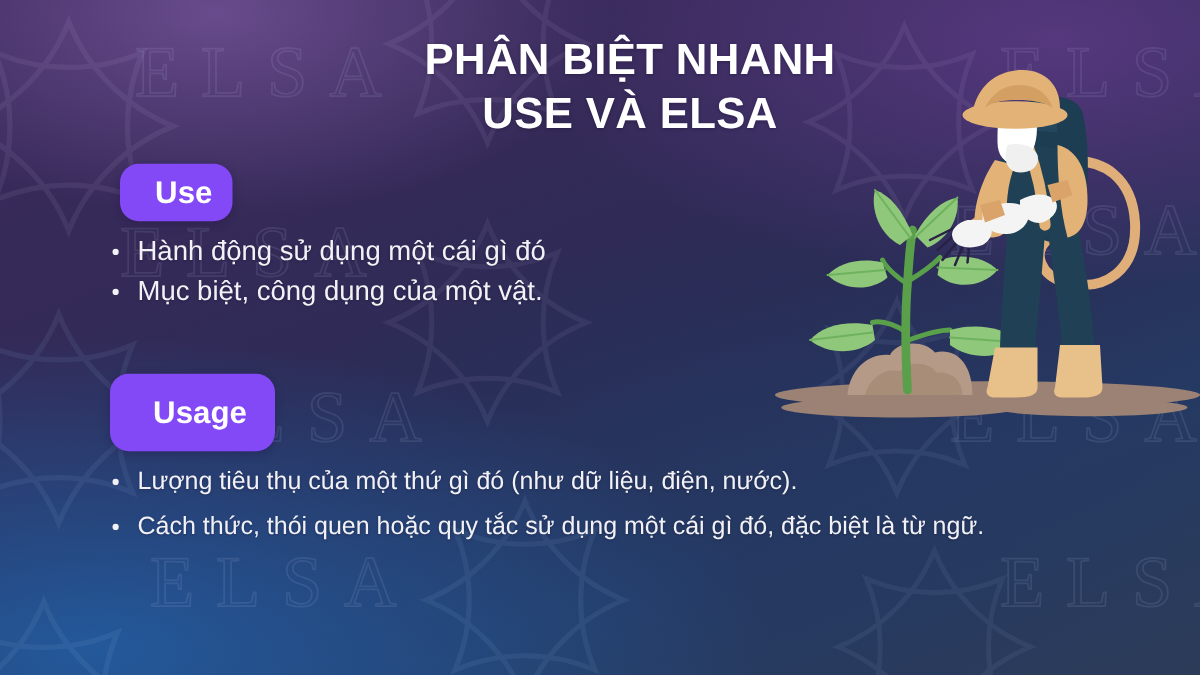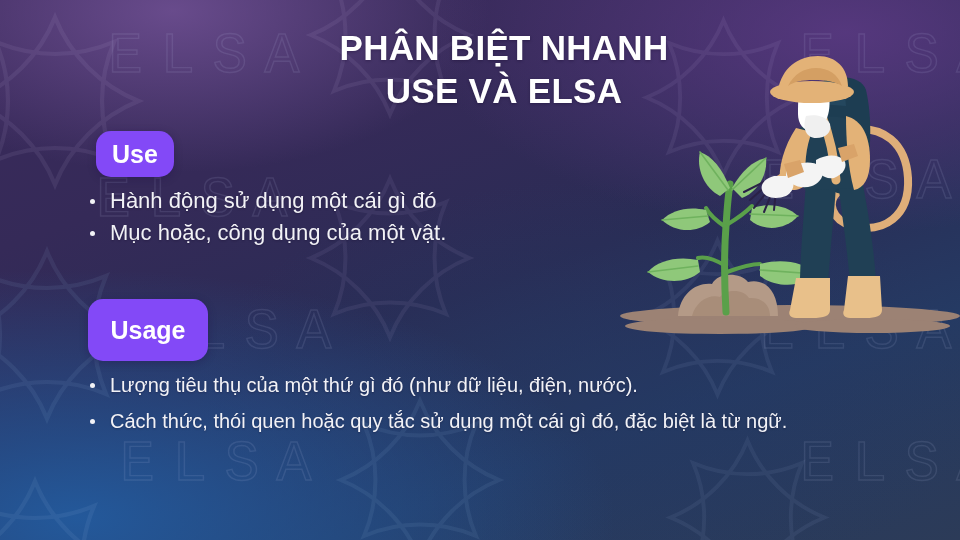--- a/index.html
+++ b/index.html
@@ -16,21 +16,21 @@
       radial-gradient(ellipse 85% 70% at 8% 96%,  rgba(35,92,160,.92) 0%, rgba(35,92,160,0) 66%),
       radial-gradient(ellipse 60% 55% at 62% 72%, rgba(36,56,98,.55) 0%, rgba(36,56,98,0) 70%),
       linear-gradient(160deg,#3b2a5c 0%,#352a58 28%,#2a2c55 52%,#253a63 74%,#2c3b58 100%);
   }
   
   .wm{position:absolute;pointer-events:none;}
   .wm-star{opacity:.085;}
   .wm-star svg{display:block;}
   .wm-word{
     position:absolute;pointer-events:none;
-    font-family:Liberation Mono, monospace;
+    font-family:Liberation Serif, serif;
     font-weight:400;color:transparent;
     -webkit-text-stroke:1.4px rgba(190,200,235,.16);
     letter-spacing:.30em;
     white-space:nowrap;
     opacity:.75;
   }
   
   #title{
     position:absolute;left:0;top:26px;width:960px;
     text-align:center;z-index:6;
@@ -42,20 +42,21 @@
     text-shadow:0 1px 3px rgba(20,10,40,.35);
     padding-left:48px;
   }
   
   .badge{
     position:absolute;z-index:6;
     background:#8349f7;color:#ffffff;
     font-weight:bold;border-radius:15px;
     display:flex;align-items:center;justify-content:center;
     box-shadow:0 2px 8px rgba(30,12,70,.30);
+    padding-left:12px;
   }
   #badge-use{left:96px;top:131px;width:78px;height:46px;font-size:25px;}
   #badge-usage{left:88px;top:299px;width:120px;height:62px;font-size:25px;text-align:center;}
   
   .bullets{position:absolute;z-index:6;color:#f2f2f6;}
   .bullets li{
     position:relative;list-style:none;
     font-size:22px;line-height:30px;
     margin:0 0 2px 0;padding-left:26px;
     text-shadow:0 1px 2px rgba(20,10,40,.30);
@@ -162,21 +163,21 @@
 
   <div id="title">
     <span class="line">PHÂN BIỆT NHANH</span>
     <span class="line">USE VÀ ELSA</span>
   </div>
 
   <div class="badge" id="badge-use">Use</div>
   <div class="bullets" id="bullets-use">
     <ul>
       <li>Hành động sử dụng một cái gì đó</li>
-      <li>Mục hoặc, công dụng của một vật.</li>
+      <li>Mục biệt, công dụng của một vật.</li>
     </ul>
   </div>
 
   <div class="badge" id="badge-usage">Usage</div>
   <div class="bullets" id="bullets-usage">
     <ul>
       <li>Lượng tiêu thụ của một thứ gì đó (như dữ liệu, điện, nước).</li>
       <li>Cách thức, thói quen hoặc quy tắc sử dụng một cái gì đó, đặc biệt là từ ngữ.</li>
     </ul>
   </div>

